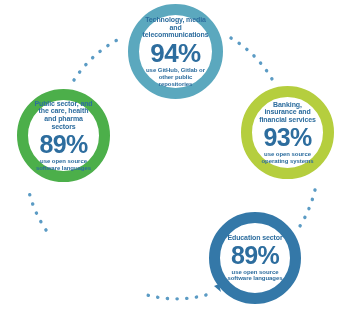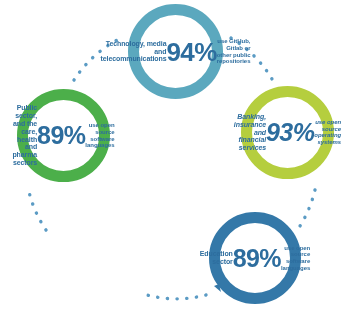--- a/index.html
+++ b/index.html
@@ -31,24 +31,24 @@
     position: absolute;
     border-radius: 50%;
     background: #ffffff;
     box-sizing: border-box;
     display: flex;
     align-items: center;
     justify-content: center;
   }
   .node-inner {
     display: flex;
-    flex-direction: row;
+    flex-direction: column;
     align-items: center;
     justify-content: center;
-    text-align: right;
+    text-align: center;
     line-height: 1.12;
     color: #2d6d9e;
     width: 88%;
   }
   .node-sector {
     font-size: 7px;
     font-weight: bold;
     letter-spacing: -0.1px;
     color: #2d6d9e;
   }
@@ -70,21 +70,20 @@
   
   #node-technology {
     left: 128px; top: 4px;
     width: 95px; height: 95px;
     border: 11px solid #5ba8be;
   }
   #node-banking {
     left: 241px; top: 86px;
     width: 93px; height: 93px;
     border: 11px solid #b5ce3e;
-    font-style: italic;
   }
   #node-public-sector {
     left: 17px; top: 89px;
     width: 93px; height: 93px;
     border: 11px solid #4caf4a;
   }
   #node-professional {
     left: 52px; top: 212px;
     width: 92px; height: 92px;
     border: 11px solid #c8413e;

